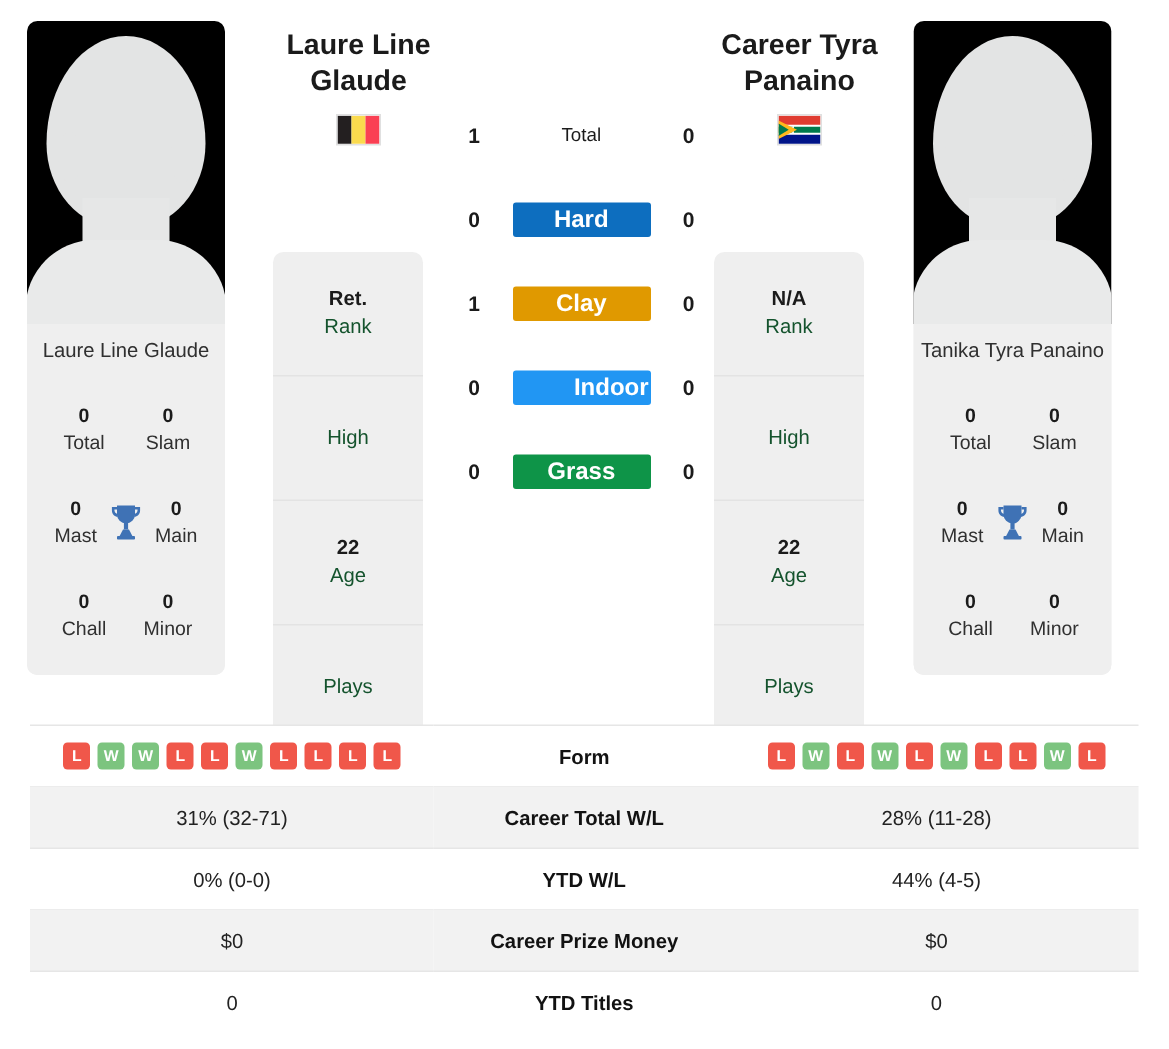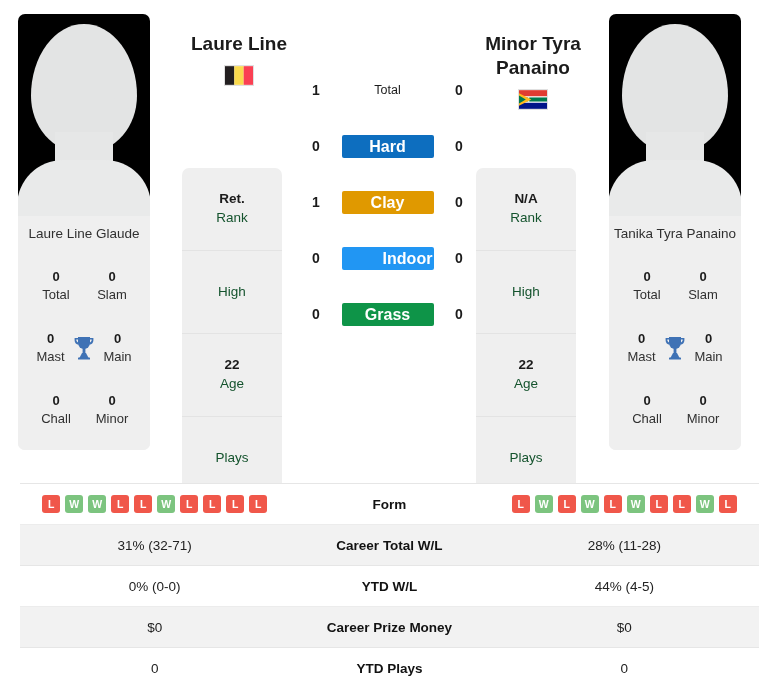--- a/index.html
+++ b/index.html
@@ -149,21 +149,21 @@
     color: #1b1b1b;
   }
   .info-lbl {
     font-size: 13.5px;
     color: #14532d;
   }
 
   
   .player-head {
     position: absolute;
-    top: 32px;
+    top: 19px;
     width: 160px;
     text-align: center;
   }
   .player-head.left  { left: 159px; }
   .player-head.right { left: 453px; }
   .player-name {
     font-size: 19px;
     font-weight: bold;
     color: #1b1b1b;
     line-height: 1.25;
@@ -364,29 +364,30 @@
           <div class="stat-cell">
             <div class="stat-val">0</div>
             <div class="stat-lbl">Minor</div>
           </div>
         </div>
       </div>
     </div>
 
     <div class="player-head left">
       <div class="player-name">Laure Line</div>
+      <div class="player-name">Glaude</div>
       <svg class="flag" viewBox="0 0 30 20">
         <rect x="0" y="0" width="10" height="20" fill="#231f20"></rect>
         <rect x="10" y="0" width="10" height="20" fill="#fada4e"></rect>
         <rect x="20" y="0" width="10" height="20" fill="#fa4053"></rect>
       </svg>
     </div>
 
     <div class="player-head right">
-      <div class="player-name">Minor Tyra</div>
+      <div class="player-name">Career Tyra</div>
       <div class="player-name">Panaino</div>
       <svg class="flag" viewBox="0 0 30 20">
         <rect x="0" y="0" width="30" height="20" fill="#ffffff"></rect>
         <path d="M0 0h30v6.5H0z" fill="#e03c31"></path>
         <path d="M0 13.5h30V20H0z" fill="#001489"></path>
         <path d="M0 7.8h30v4.4H0z" fill="#007a4d"></path>
         <path d="M0 6.3l11 6.6v-1.8L2.4 6.3z" fill="#ffffff"></path>
         <path d="M0 13.7l11-6.6v1.8l-8.6 4.8z" fill="#ffffff"></path>
         <path d="M0 3.4L13.2 10 0 16.6z" fill="#ffb81c"></path>
         <path d="M0 5.6L7.3 10 0 14.4z" fill="#007a4d"></path>
@@ -504,19 +505,19 @@
         <td class="mid">YTD W/L</td>
         <td class="side">44% (4-5)</td>
       </tr>
       <tr class="row-gray">
         <td class="side">$0</td>
         <td class="mid">Career Prize Money</td>
         <td class="side">$0</td>
       </tr>
       <tr class="row-white">
         <td class="side">0</td>
-        <td class="mid">YTD Plays</td>
+        <td class="mid">YTD Titles</td>
         <td class="side">0</td>
       </tr>
     </tbody>
   </table>
 
 </div>
 
 </body></html>

